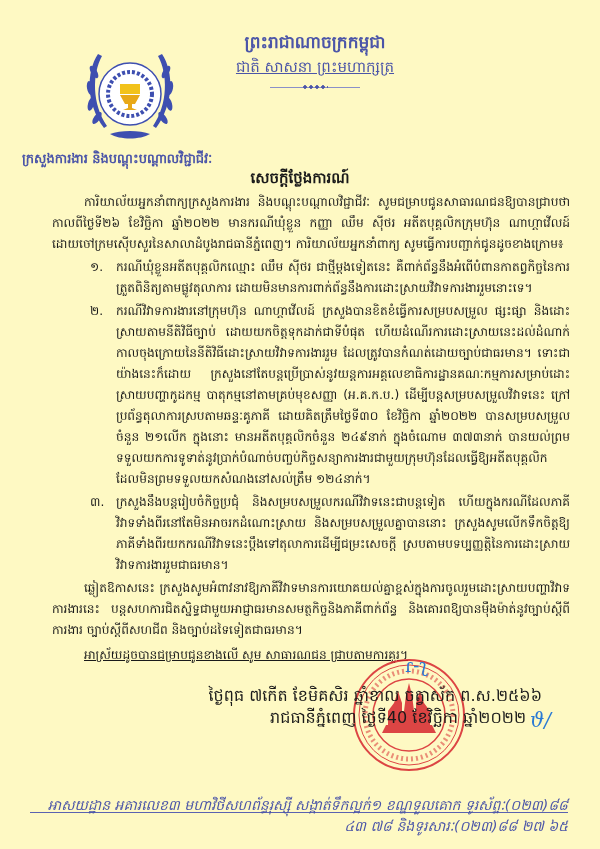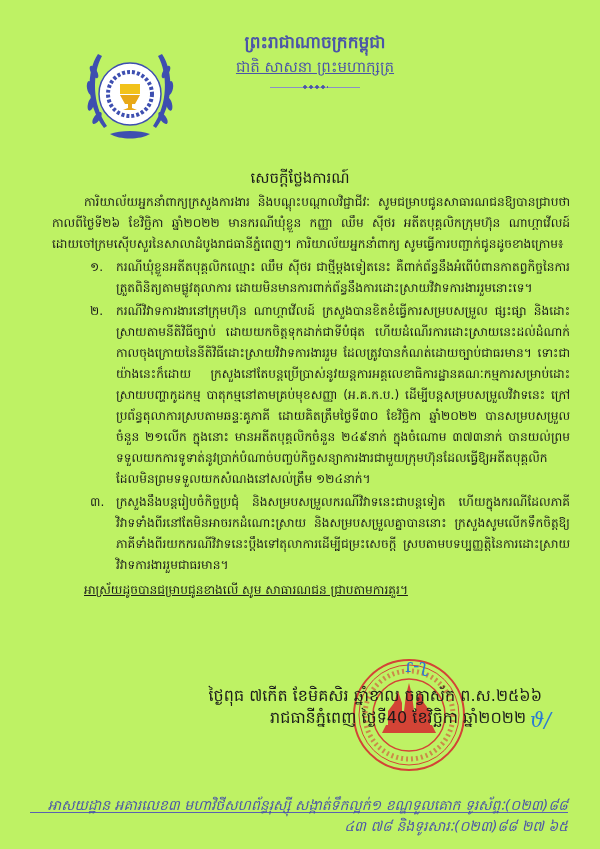--- a/index.html
+++ b/index.html
@@ -1,37 +1,37 @@
 <!DOCTYPE html>
 <html><head>
   <meta charset="utf-8">
   <style>
     html, body { margin: 0; padding: 0; background: #ffffff; }
     body {
       width: 600px; height: 849px; position: relative; overflow: hidden;
       font-family: "DejaVu Sans", sans-serif; color: #1a1a1a;
     }
-    .page { position: absolute; inset: 0; background: #bef264; }
+    .page { position: absolute; inset: 0; background: #fef9c3; }
 
     
     .logo { position: absolute; left: 80px; top: 42px; width: 100px; height: 106px; }
 
     
     .kingdom { position: absolute; left: 220px; top: 30px; width: 190px; text-align: center; color: #4b55a8; }
     .kingdom .k1 { font-size: 17px; font-weight: bold; line-height: 24px; }
     .kingdom .k2 { font-size: 15px; line-height: 22px; margin-top: 2px; text-decoration: underline; }
     .kingdom .orn { margin: 6px auto 0; width: 90px; height: 6px; position: relative; }
     .kingdom .orn::before { content: ""; position: absolute; left: 0; right: 0; top: 3px; border-top: 1px solid #8a90c8; }
     .kingdom .orn::after { content: ""; position: absolute; left: 32px; width: 26px; top: 0; height: 6px; background: radial-gradient(circle, #4b55a8 1.5px, transparent 2px) 0 0/6px 6px repeat-x; }
 
     
     .ministry { position: absolute; left: 22px; top: 150px; color: #4b55a8; font-size: 13px; font-weight: bold; }
 
     
-    .doc-title { position: absolute; left: 0; right: 0; top: 168px; text-align: center; font-size: 15px; font-weight: normal; }
+    .doc-title { position: absolute; left: 0; right: 0; top: 168px; text-align: center; font-size: 15px; font-weight: bold; }
 
     
     .body { position: absolute; left: 52px; right: 30px; top: 192px; font-size: 12.2px; line-height: 21px; text-align: justify; }
     .para { text-indent: 32px; margin: 0 0 2px 0; }
     .item { display: flex; margin: 0 0 2px 38px; }
     .item .num { width: 26px; flex: none; }
     .item .txt { flex: 1; }
     .closing { text-indent: 0; padding-left: 32px; margin: 4px 0 0 0; text-decoration: underline; }
 
     
@@ -77,39 +77,41 @@
       <path d="M30 92 C 40 88, 60 88, 70 92 C 60 98, 40 98, 30 92 Z" fill="#3e4fb0"></path>
     </svg>
   </div>
 
   <div class="kingdom">
     <div class="k1">ព្រះរាជាណាចក្រកម្ពុជា</div>
     <div class="k2">ជាតិ សាសនា ព្រះមហាក្សត្រ</div>
     <div class="orn"></div>
   </div>
 
+  <div class="ministry">ក្រសួងការងារ និងបណ្តុះបណ្តាលវិជ្ជាជីវៈ</div>
 
   <div class="doc-title">សេចក្តីថ្លែងការណ៍</div>
 
   <div class="body">
     <p class="para">ការិយាល័យអ្នកនាំពាក្យក្រសួងការងារ និងបណ្តុះបណ្តាលវិជ្ជាជីវៈ សូមជម្រាបជូនសាធារណជនឱ្យបានជ្រាបថា កាលពីថ្ងៃទី២៦ ខែវិច្ឆិកា ឆ្នាំ២០២២ មានករណីឃុំខ្លួន កញ្ញា ឈឹម ស៊ីថរ អតីតបុគ្គលិកក្រុមហ៊ុន ណាហ្គាវើលដ៍ ដោយចៅក្រមស៊ើបសួរនៃសាលាដំបូងរាជធានីភ្នំពេញ។ ការិយាល័យអ្នកនាំពាក្យ សូមធ្វើការបញ្ជាក់ជូនដូចខាងក្រោម៖</p>
 
     <div class="item">
       <span class="num">១.</span>
       <span class="txt">ករណីឃុំខ្លួនអតីតបុគ្គលិកឈ្មោះ ឈឹម ស៊ីថរ ជាថ្មីម្តងទៀតនេះ គឺពាក់ព័ន្ធនឹងអំពើបំពានកាតព្វកិច្ចនៃការត្រួតពិនិត្យតាមផ្លូវតុលាការ ដោយមិនមានការពាក់ព័ន្ធនឹងការដោះស្រាយវិវាទការងាររួមនោះទេ។</span>
     </div>
     <div class="item">
       <span class="num">២.</span>
       <span class="txt">ករណីវិវាទការងារនៅក្រុមហ៊ុន ណាហ្គាវើលដ៍ ក្រសួងបានខិតខំធ្វើការសម្របសម្រួល ផ្សះផ្សា និងដោះស្រាយតាមនីតិវិធីច្បាប់ ដោយយកចិត្តទុកដាក់ជាទីបំផុត ហើយដំណើរការដោះស្រាយនេះដល់ដំណាក់កាលចុងក្រោយនៃនីតិវិធីដោះស្រាយវិវាទការងាររួម ដែលត្រូវបានកំណត់ដោយច្បាប់ជាធរមាន។ ទោះជាយ៉ាងនេះក៏ដោយ ក្រសួងនៅតែបន្តប្រើប្រាស់នូវយន្តការអគ្គលេខាធិការដ្ឋានគណៈកម្មការសម្រាប់ដោះស្រាយបញ្ហាកូដកម្ម បាតុកម្មនៅតាមគ្រប់មុខសញ្ញា (អ.គ.ក.ប.) ដើម្បីបន្តសម្របសម្រួលវិវាទនេះ ក្រៅប្រព័ន្ធតុលាការស្របតាមឆន្ទៈគូភាគី ដោយគិតត្រឹមថ្ងៃទី៣០ ខែវិច្ឆិកា ឆ្នាំ២០២២ បានសម្របសម្រួលចំនួន ២១លើក ក្នុងនោះ មានអតីតបុគ្គលិកចំនួន ២៤៩នាក់ ក្នុងចំណោម ៣៧៣នាក់ បានយល់ព្រមទទួលយកការទូទាត់នូវប្រាក់បំណាច់បញ្ចប់កិច្ចសន្យាការងារជាមួយក្រុមហ៊ុនដែលធ្វើឱ្យអតីតបុគ្គលិកដែលមិនព្រមទទួលយកសំណងនៅសល់ត្រឹម ១២៤នាក់។</span>
     </div>
     <div class="item">
       <span class="num">៣.</span>
       <span class="txt">ក្រសួងនឹងបន្តរៀបចំកិច្ចប្រជុំ និងសម្របសម្រួលករណីវិវាទនេះជាបន្តទៀត ហើយក្នុងករណីដែលភាគីវិវាទទាំងពីរនៅតែមិនអាចរកដំណោះស្រាយ និងសម្របសម្រួលគ្នាបាននោះ ក្រសួងសូមលើកទឹកចិត្តឱ្យភាគីទាំងពីរយកករណីវិវាទនេះប្តឹងទៅតុលាការដើម្បីជម្រះសេចក្តី ស្របតាមបទប្បញ្ញត្តិនៃការដោះស្រាយវិវាទការងាររួមជាធរមាន។</span>
     </div>
 
+    <p class="para">ឆ្លៀតឱកាសនេះ ក្រសួងសូមអំពាវនាវឱ្យភាគីវិវាទមានការយោគយល់គ្នាខ្ពស់ក្នុងការចូលរួមដោះស្រាយបញ្ហាវិវាទការងារនេះ បន្តសហការជិតស្និទ្ធជាមួយអាជ្ញាធរមានសមត្ថកិច្ចនិងភាគីពាក់ព័ន្ធ និងគោរពឱ្យបានម៉ឺងម៉ាត់នូវច្បាប់ស្តីពីការងារ ច្បាប់ស្តីពីសហជីព និងច្បាប់ដទៃទៀតជាធរមាន។</p>
     <p class="closing">អាស្រ័យដូចបានជម្រាបជូនខាងលើ សូម សាធារណជន ជ្រាបតាមការគួរ។</p>
   </div>
 
   <div class="stamp">
     <svg width="115" height="120" viewBox="0 0 115 120">
       <circle cx="57" cy="60" r="55" fill="none" stroke="#d7262e" stroke-width="2"></circle>
       <circle cx="57" cy="60" r="50" fill="none" stroke="#d7262e" stroke-width="1"></circle>
       <circle cx="57" cy="60" r="36" fill="none" stroke="#d7262e" stroke-width="1.5"></circle>
       <circle cx="57" cy="60" r="44" fill="none" stroke="#d7262e" stroke-width="5" stroke-dasharray="2 3" opacity="0.6"></circle>
       <g fill="#d7262e">

